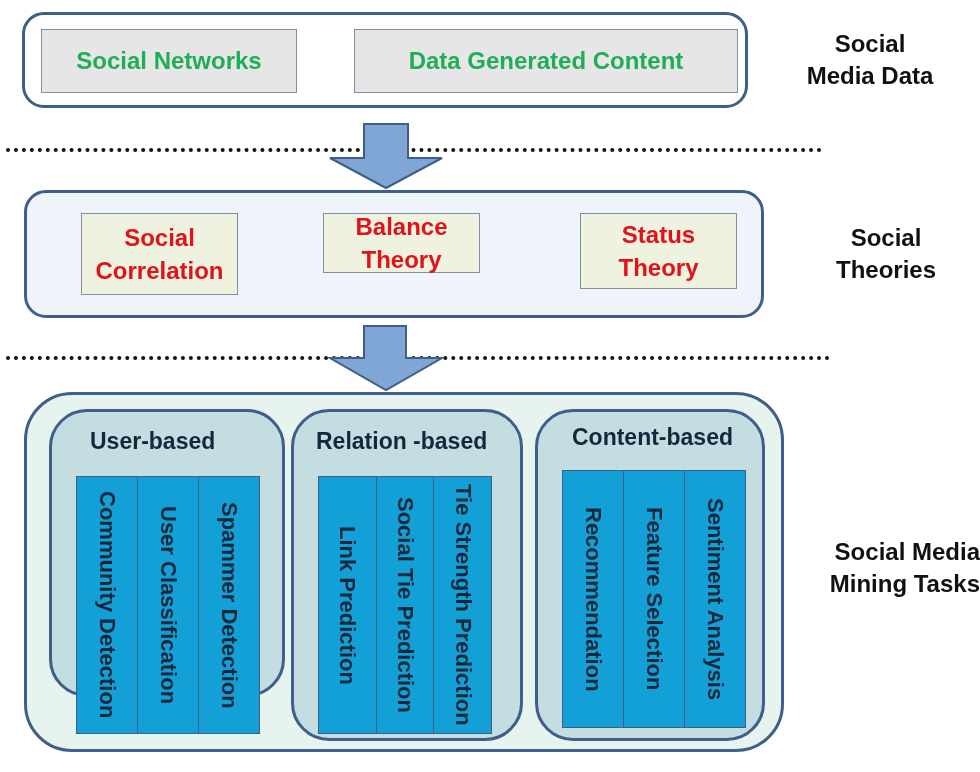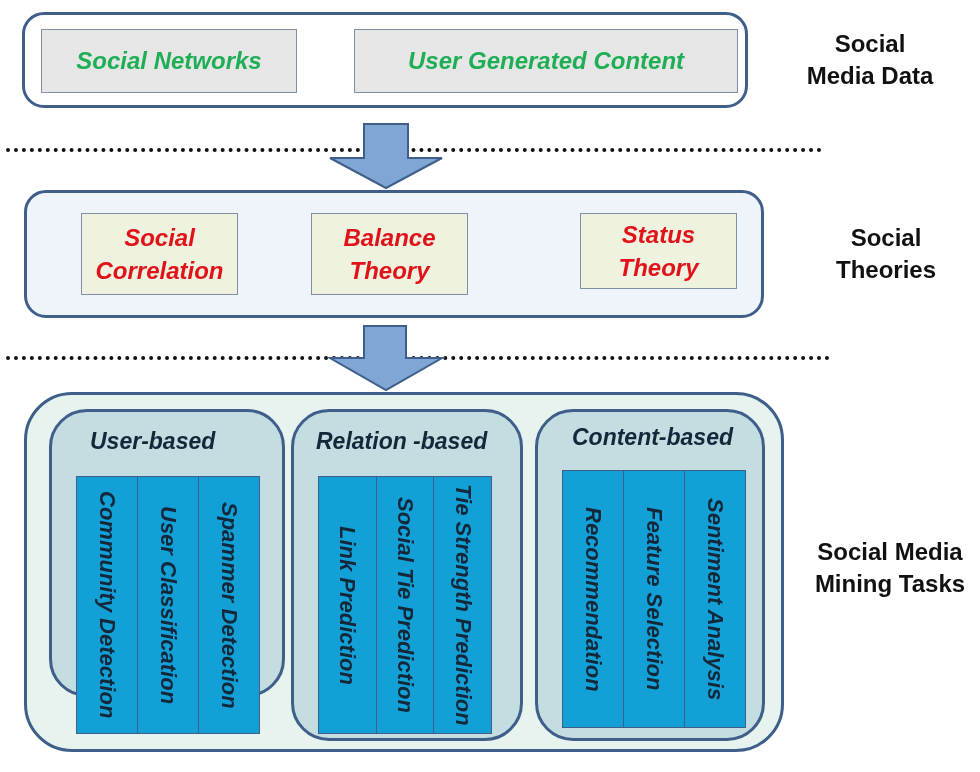--- a/index.html
+++ b/index.html
@@ -1,18 +1,18 @@
 <!DOCTYPE html>
 <html><head>
 <meta charset="utf-8">
 <style>
   html,body{margin:0;padding:0;background:#ffffff;}
   body{width:980px;height:772px;position:relative;overflow:hidden;font-family:"Liberation Sans",sans-serif;}
   .abs{position:absolute;box-sizing:border-box;}
-  .panel{border:3px solid #3f5f8a;border-radius:22px;font-style:italic;}
+  .panel{border:3px solid #3f5f8a;border-radius:22px;}
   .p1{left:22px;top:12px;width:726px;height:96px;background:#ffffff;}
   .p2{left:24px;top:190px;width:740px;height:128px;background:#eef4f9;}
   .p3{left:24px;top:392px;width:760px;height:360px;background:#e6f3ee;border-radius:48px;}
   .grey{background:#e6e6e6;border:1px solid #7f8fa6;color:#1fae55;font-weight:bold;font-size:24px;display:flex;align-items:center;justify-content:center;}
   .theory{background:#eef2de;border:1px solid #7f8fa6;color:#e0121a;font-weight:bold;font-size:24px;display:flex;align-items:center;justify-content:center;text-align:center;line-height:33px;white-space:pre-line;}
   .sidelabel{color:#111;font-weight:bold;font-size:24px;text-align:center;line-height:32px;white-space:pre-line;}
   .dotline{height:0;border-top:4px dotted #111;}
   .group{background:#c4dde0;border:3px solid #3f5f8a;border-radius:38px;}
   .gtitle{color:#13283a;font-weight:bold;font-size:23px;}
   .tasks{display:flex;background:#13a0d6;border:1px solid #3f5f8a;}
@@ -22,37 +22,37 @@
   svg.arrow{position:absolute;}
 </style>
 </head>
 <body>
 
 <div class="abs panel p1">
   <div class="abs grey" style="left:16px;top:14px;width:256px;height:64px;">
     <span>Social Networks</span>
   </div>
   <div class="abs grey" style="left:329px;top:14px;width:384px;height:64px;">
-    <span>User Generated Content</span>
+    <span>Data Generated Content</span>
   </div>
 </div>
 <div class="abs sidelabel" style="left:790px;top:28px;width:160px;">Social
 Media Data</div>
 
 <div class="abs dotline" style="left:6px;top:148px;width:816px;"></div>
 <svg class="arrow" style="left:326px;top:122px;" width="120" height="68">
   <polygon points="38,2 82,2 82,36 116,36 60,66 4,36 38,36" fill="#7fa6d4" stroke="#3f5f8a" stroke-width="2"></polygon>
 </svg>
 
 <div class="abs panel p2">
   <div class="abs theory" style="left:54px;top:20px;width:157px;height:82px;">
     <span>Social
 Correlation</span>
   </div>
-  <div class="abs theory" style="left:284px;top:20px;width:157px;height:82px;">
+  <div class="abs theory" style="left:296px;top:20px;width:157px;height:60px;">
     <span>Balance
 Theory</span>
   </div>
   <div class="abs theory" style="left:553px;top:20px;width:157px;height:76px;">
     <span>Status
 Theory</span>
   </div>
 </div>
 <div class="abs sidelabel" style="left:806px;top:222px;width:160px;">Social
 Theories</div>
@@ -102,14 +102,14 @@
         </div>
       <div class="task">
           <span>Feature Selection</span>
         </div>
       <div class="task">
           <span>Sentiment Analysis</span>
         </div>
     </div>
   </div>
 </div>
-<div class="abs sidelabel" style="left:800px;top:536px;width:180px;">Social Media
+<div class="abs sidelabel" style="left:800px;top:536px;width:180px;text-align:right;">Social Media
 Mining Tasks</div>
 
 </body></html>

